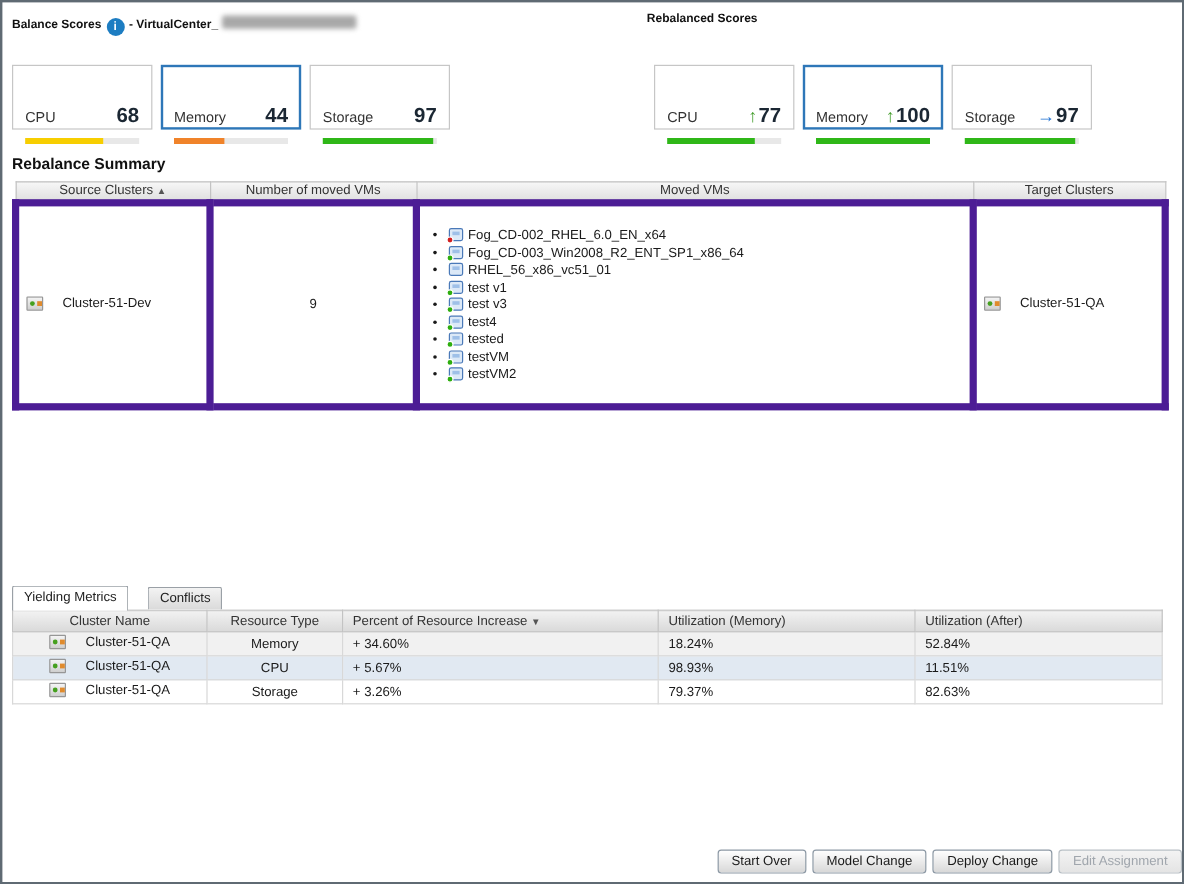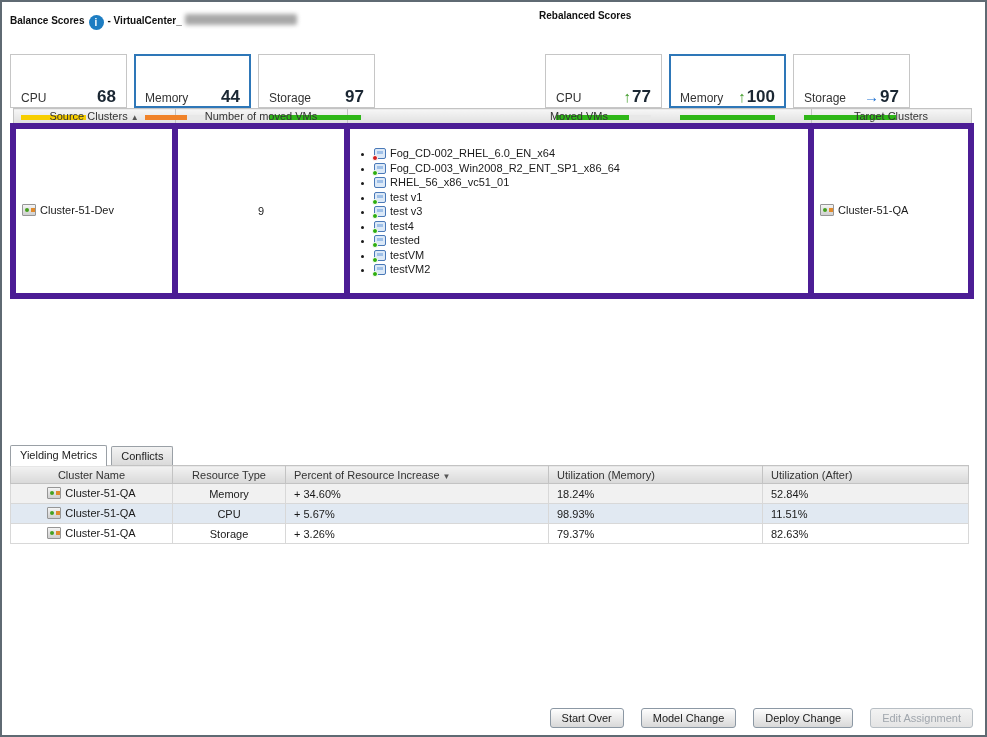--- a/index.html
+++ b/index.html
@@ -29,49 +29,49 @@
 
   
   .section-title { font-size: 13px; font-weight: bold; color: #111; margin: 21px 0 7px 8px; }
 
   
   table { border-collapse: collapse; font-size: 11px; }
   .summary-table { margin-left: 8px; width: 958px; table-layout: fixed; }
   .summary-table th { background: linear-gradient(#f6f6f6, #e0e0e0); border: 1px solid #c3c3c3; height: 17px; font-weight: normal; color: #333; text-align: center; padding: 1px 4px; cursor: pointer; }
   .summary-table td { border: 6px solid #4c1d95; vertical-align: middle; padding: 4px 6px; height: 170px; }
   .sort-glyph { font-size: 8px; color: #555; }
-  .cluster { display: inline-flex; align-items: center; gap: 4px; white-space: nowrap; }
+  .cluster { display: inline-flex; align-items: center; gap: 16px; white-space: nowrap; }
   .cluster-icon { position: relative; display: inline-block; width: 14px; height: 12px; background: linear-gradient(#f4f4f4, #cfcfcf); border: 1px solid #969696; border-radius: 1px; flex: none; }
   .cluster-icon::before { content: ""; position: absolute; left: 2px; top: 3px; width: 4px; height: 4px; border-radius: 50%; background: #45a01f; }
   .cluster-icon::after { content: ""; position: absolute; left: 8px; top: 3px; width: 4px; height: 4px; background: #e08b2d; }
   .cell-count { text-align: center; }
   .vm-list { margin: 0; padding-left: 18px; list-style: disc; }
   .vm-list li { margin: 2.5px 0; cursor: pointer; white-space: nowrap; }
   .vm-icon { position: relative; display: inline-block; width: 12px; height: 11px; background: #dce9f7; border: 1px solid #4a79b8; border-radius: 2px; vertical-align: -2px; margin-right: 4px; }
   .vm-icon::before { content: ""; position: absolute; left: 2px; right: 2px; top: 2px; height: 3px; background: #9fc0e8; }
   .vm-badge { position: absolute; left: -3px; bottom: -3px; width: 6px; height: 6px; border-radius: 50%; border: 1px solid #fff; }
 
   
   .spacer { height: 146px; }
   .tabs { display: flex; align-items: flex-end; margin-left: 8px; position: relative; z-index: 2; }
-  .tab { font-size: 11px; color: #222; padding: 3px 9px; border: 1px solid #9aa0a6; border-bottom: none; background: linear-gradient(#f3f3f3, #dadada); margin-right: 4px; border-radius: 2px 2px 0 0; cursor: pointer; }
+  .tab { font-size: 11px; color: #222; padding: 3px 9px; border: 1px solid #9aa0a6; border-bottom: none; background: linear-gradient(#f3f3f3, #dadada); margin-right: 16px; border-radius: 2px 2px 0 0; cursor: pointer; }
   .tab.active { background: #fff; padding-bottom: 5px; margin-bottom: -1px; }
 
   
   .metrics-table { margin-left: 8px; width: 958px; table-layout: fixed; position: relative; z-index: 1; }
   .metrics-table th { background: linear-gradient(#f2f2f2, #d9d9d9); border: 1px solid #c3c3c3; height: 18px; font-weight: normal; color: #333; padding: 1px 8px; cursor: pointer; }
   .metrics-table td { border: 1px solid #d8d8d8; height: 20px; padding: 1px 8px; }
   .metrics-table .al { text-align: center; }
   .metrics-table .ar { text-align: left; }
   .metrics-table tbody tr { background: #fff; cursor: default; }
   .metrics-table tbody tr:first-child { background: #f1f1f1; }
   .metrics-table tbody tr.selected { background: #e1e9f2; }
 
   
-  .footer { position: absolute; right: 12px; bottom: 7px; display: flex; gap: 17px; }
+  .footer { position: absolute; right: 0; bottom: 7px; display: flex; gap: 5px; }
   .btn { font-family: "Liberation Sans", sans-serif; font-size: 11px; color: #1a1a1a; padding: 3px 11px; background: linear-gradient(#fefefe, #d8d8d8); border: 1px solid #8c98a4; border-radius: 3px; cursor: pointer; }
   .btn.disabled { color: #a0a6ad; background: linear-gradient(#f3f3f3, #e4e4e4); border-color: #b7bec4; cursor: default; }
 </style>
 </head>
 <body>
 
 <div class="page">
 
   <div class="header">
     <span class="hd-title">Balance Scores</span><i class="info-icon">i</i><span class="hd-title">- VirtualCenter_</span><span class="redacted"></span>
@@ -147,20 +147,21 @@
               <span class="card-value">97</span>
             </span>
           </div>
         <div class="bar-track">
             <div class="bar-fill" style="width: 97%; background: rgb(47, 183, 24);"></div>
           </div>
       </div>
     </div>
   </div>
 
+  <div class="section-title">Rebalance Summary</div>
 
   <table class="summary-table">
     <colgroup>
         <col style="width:162px">
         <col style="width:172px">
         <col style="width:464px">
         <col style="width:160px">
       </colgroup>
     <thead>
       <tr>

